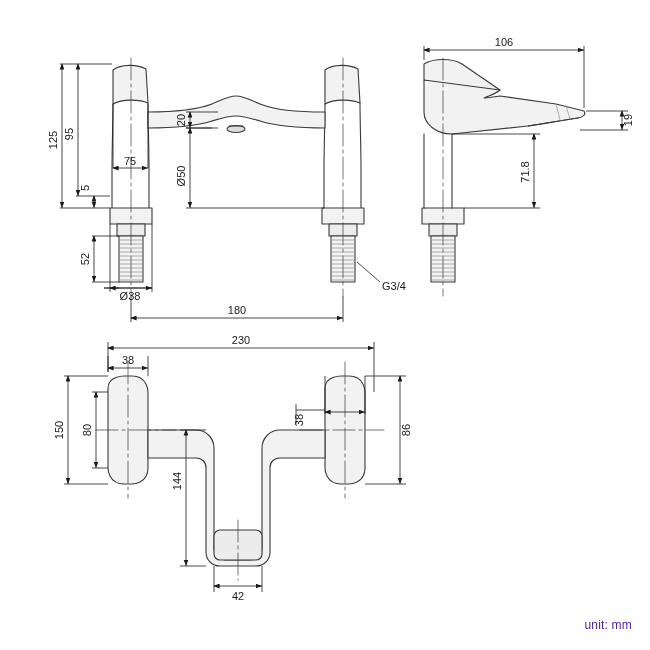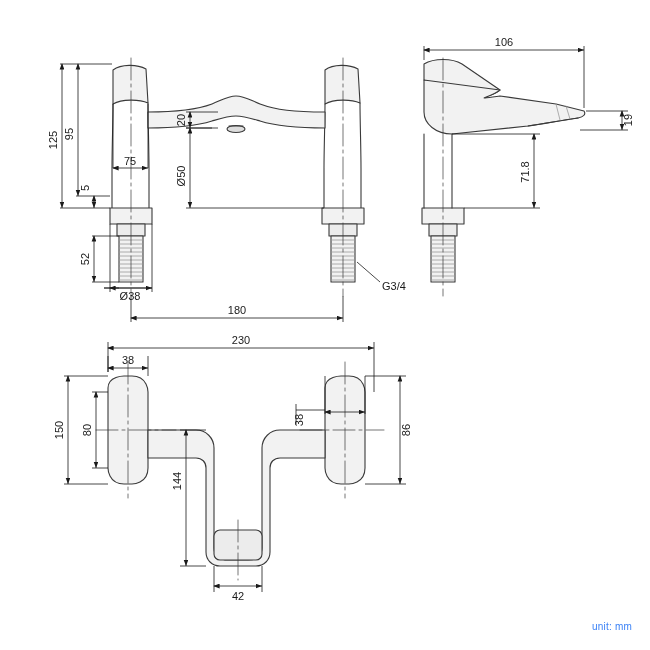--- a/index.html
+++ b/index.html
@@ -19,22 +19,22 @@
     position: absolute;
     left: 0;
     top: 0;
     width: 650px;
     height: 650px;
   }
   .unit-label {
     position: absolute;
     right: 18px;
     bottom: 18px;
-    font-size: 10px;
-    color: #3b82f6;
+    font-size: 12px;
+    color: #4c1d95;
     letter-spacing: .2px;
   }
   text {
     font-family: "Liberation Sans", sans-serif;
     fill: #1a1a1a;
   }
 </style>
 </head>
 <body>
 

